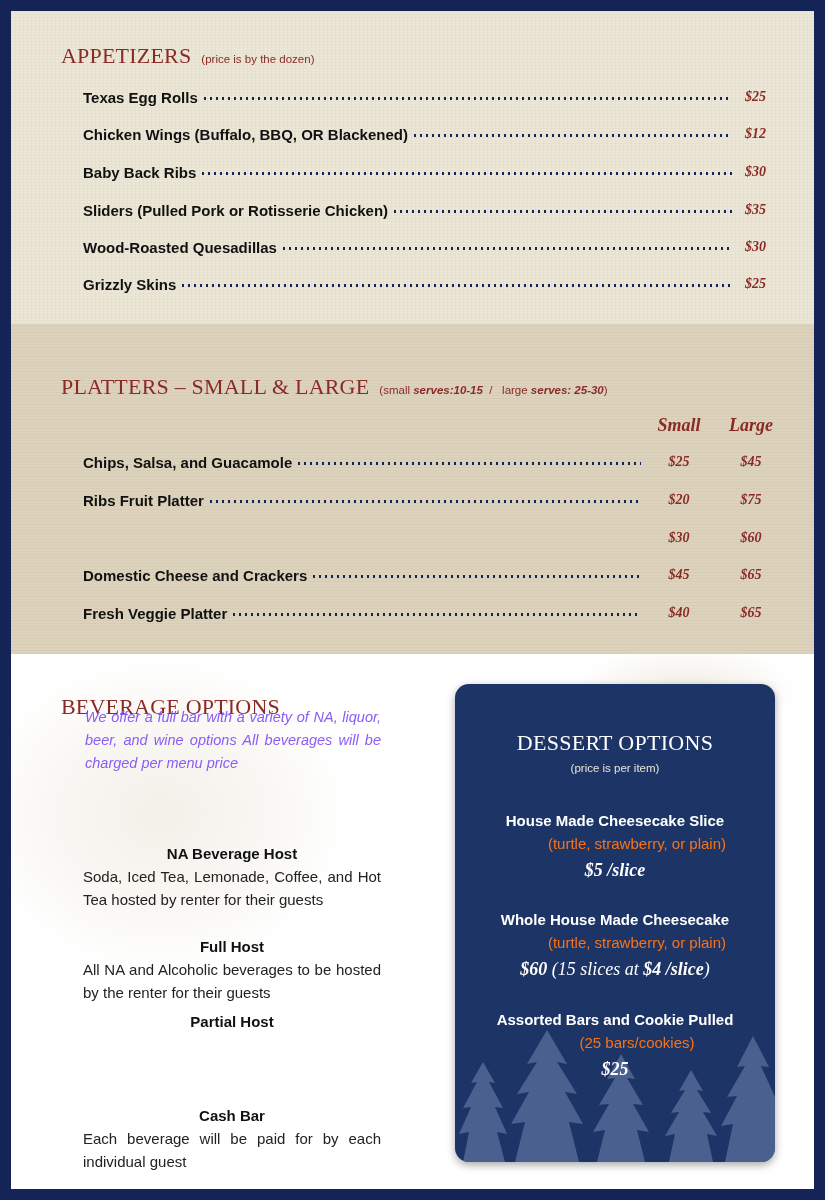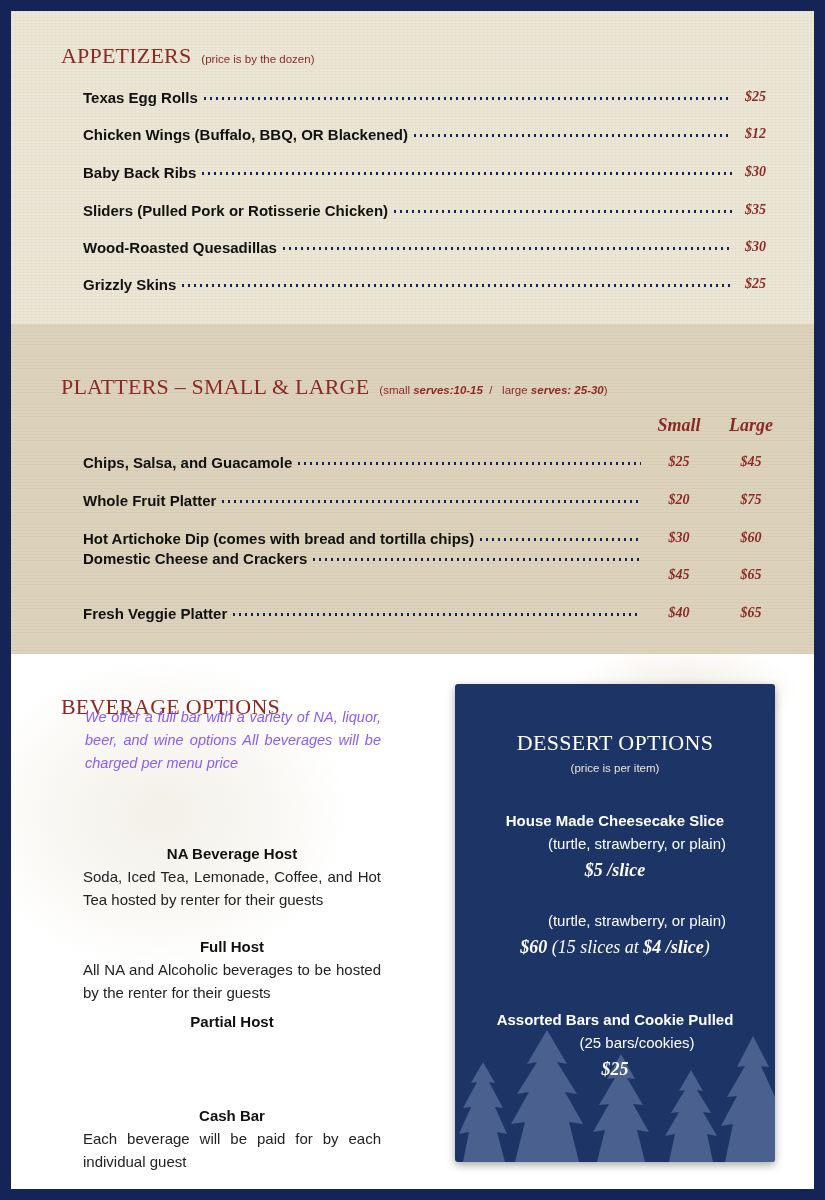--- a/index.html
+++ b/index.html
@@ -35,27 +35,27 @@
   .bev-item { position: absolute; left: 72px; width: 298px; }
   .bev-item .t { font-weight: bold; font-size: 15px; color: #111; line-height: 22px; text-align: center; }
   .bev-item .d { font-size: 15px; color: #222; line-height: 23px; text-align: justify; }
 
   .tree-ring { position: absolute; left: -40px; top: 0; width: 380px; height: 320px; border-radius: 50%;
     background: radial-gradient(ellipse at center, rgba(220,212,190,0.35) 0%, rgba(220,212,190,0.18) 40%, transparent 70%); }
   .tree-ring2 { position: absolute; left: 560px; top: -10px; width: 230px; height: 90px; border-radius: 50%;
     background: radial-gradient(ellipse at center, rgba(220,212,190,0.4) 0%, transparent 70%); }
 
   
-  .dessert { position: absolute; left: 444px; top: 30px; width: 320px; height: 478px; border-radius: 3px; background: #1d3466;
+  .dessert { position: absolute; left: 444px; top: 30px; width: 320px; height: 478px; border-radius: 14px; background: #1d3466;
     box-shadow: 0 3px 8px rgba(0,0,0,0.35); overflow: hidden; color: #fff; text-align: center; }
   .dessert .dtitle { margin-top: 46px; font-family: "Liberation Serif", serif; font-size: 22px; letter-spacing: 0.3px; }
   .dessert .dsub { margin-top: 6px; font-size: 11.5px; color: #e9e4d6; }
   .ditem { position: absolute; left: 0; width: 320px; }
   .ditem .dn { font-weight: bold; font-size: 15px; line-height: 22px; }
-  .ditem .dd { font-size: 15px; line-height: 24px; color: #ffffff; padding-left: 44px; }
+  .ditem .dd { font-size: 15px; line-height: 24px; color: #f97316; padding-left: 44px; }
   .ditem .dp { font-family: "Liberation Serif", serif; font-style: italic; font-size: 18px; line-height: 28px; }
   .ditem .dp b { font-weight: bold; }
   .trees { position: absolute; left: 0; bottom: 0; width: 320px; height: 150px; }
 </style>
 </head>
 <body>
 
 <div class="frame">
 
   <section class="sec-app">
@@ -102,34 +102,30 @@
     <div class="colhead" style="left:710px; top:91px;">Large</div>
 
     <div class="row row-plat" style="top:128px;">
         <span class="name">Chips, Salsa, and Guacamole</span>
         <span class="dots"></span>
       </div>
     <div class="price plat-price" style="left:638px; top:130px;">$25</div>
     <div class="price plat-price" style="left:710px; top:130px;">$45</div>
 
     <div class="row row-plat" style="top:166px;">
-        <span class="name">Whole Fruit Platter</span>
+        <span class="name">Ribs Fruit Platter</span>
         <span class="dots"></span>
       </div>
     <div class="price plat-price" style="left:638px; top:168px;">$20</div>
     <div class="price plat-price" style="left:710px; top:168px;">$75</div>
 
-    <div class="row row-plat" style="top:204px;">
-        <span class="name">Hot Artichoke Dip (comes with bread and tortilla chips)</span>
-        <span class="dots"></span>
-      </div>
     <div class="price plat-price" style="left:638px; top:206px;">$30</div>
     <div class="price plat-price" style="left:710px; top:206px;">$60</div>
 
-    <div class="row row-plat" style="top:224px;">
+    <div class="row row-plat" style="top:241px;">
         <span class="name">Domestic Cheese and Crackers</span>
         <span class="dots"></span>
       </div>
     <div class="price plat-price" style="left:638px; top:243px;">$45</div>
     <div class="price plat-price" style="left:710px; top:243px;">$65</div>
 
     <div class="row row-plat" style="top:279px;">
         <span class="name">Fresh Veggie Platter</span>
         <span class="dots"></span>
       </div>
@@ -172,20 +168,21 @@
       </svg>
       <div class="dtitle">DESSERT OPTIONS</div>
       <div class="dsub">(price is per item)</div>
 
       <div class="ditem" style="top:126px;">
         <div class="dn">House Made Cheesecake Slice</div>
         <div class="dd">(turtle, strawberry, or plain)</div>
         <div class="dp"><b>$5</b><b> /slice</b></div>
       </div>
       <div class="ditem" style="top:225px;">
+        <div class="dn">Whole House Made Cheesecake</div>
         <div class="dd">(turtle, strawberry, or plain)</div>
         <div class="dp"><b>$60</b><span style="white-space:pre;"> (15 slices at </span><b>$4 /slice</b><span>)</span></div>
       </div>
       <div class="ditem" style="top:325px;">
         <div class="dn">Assorted Bars and Cookie Pulled</div>
         <div class="dd">(25 bars/cookies)</div>
         <div class="dp"><b>$25</b></div>
       </div>
     </div>
   </section>

